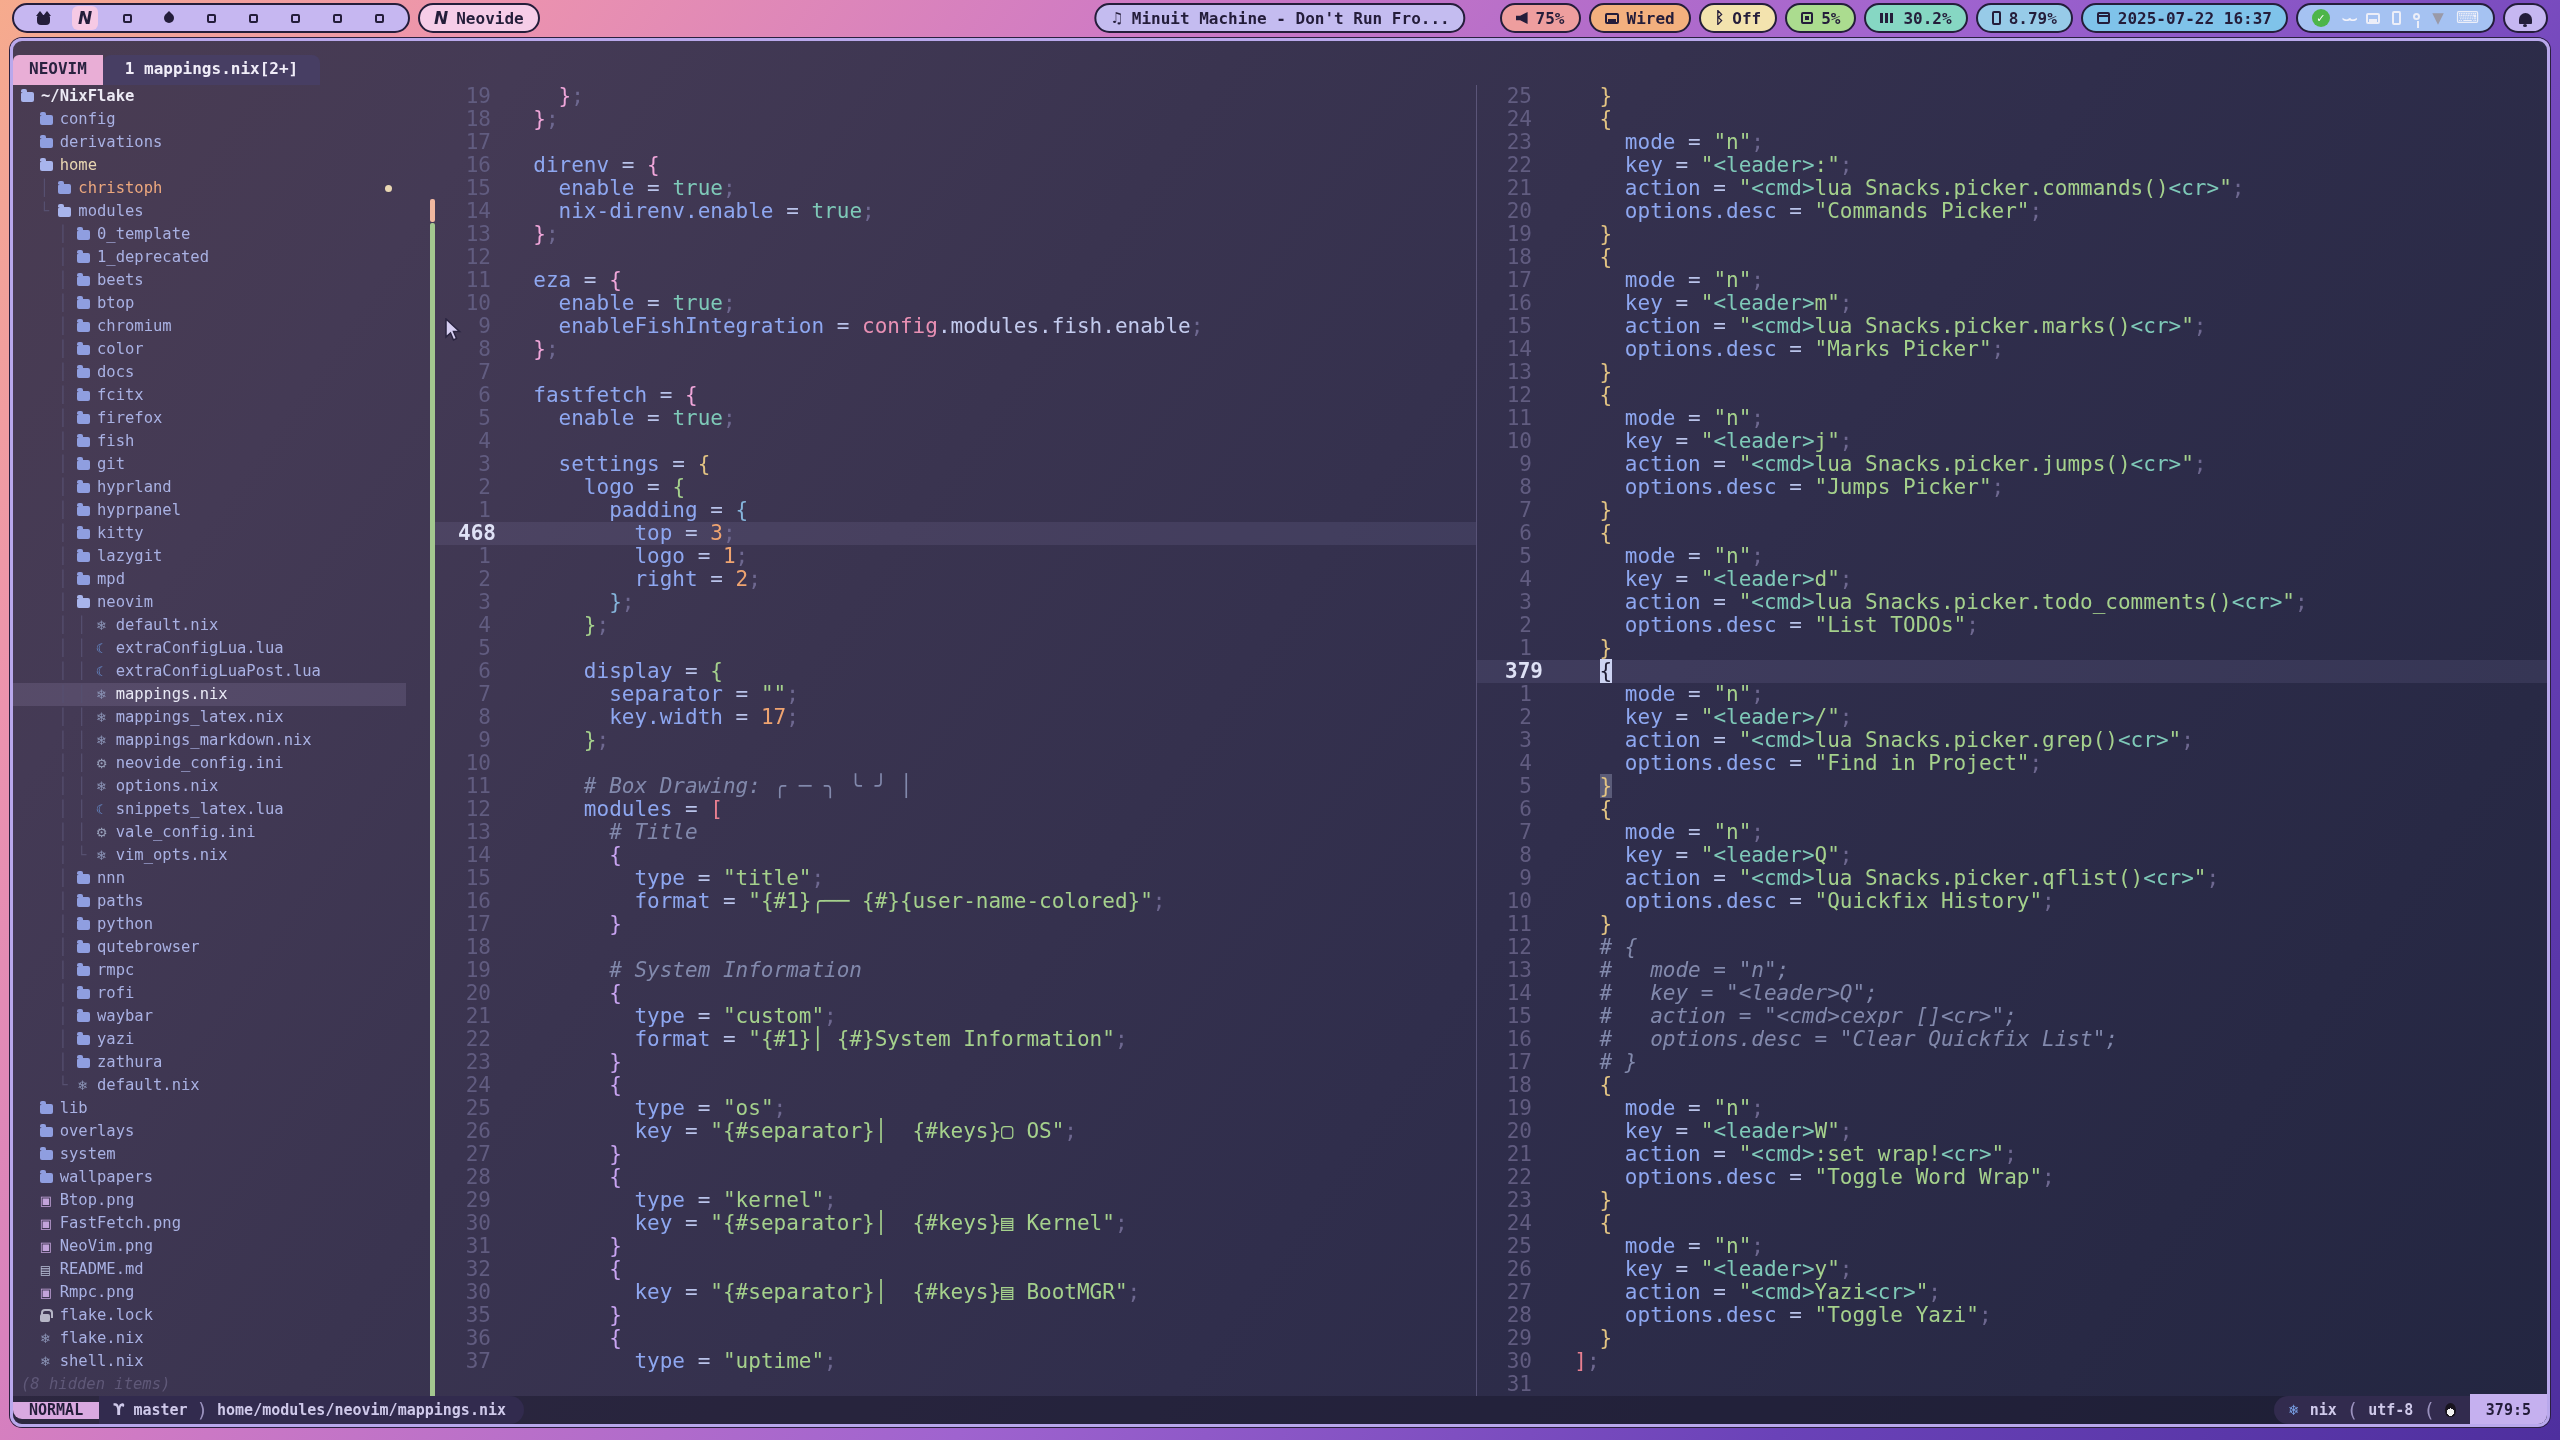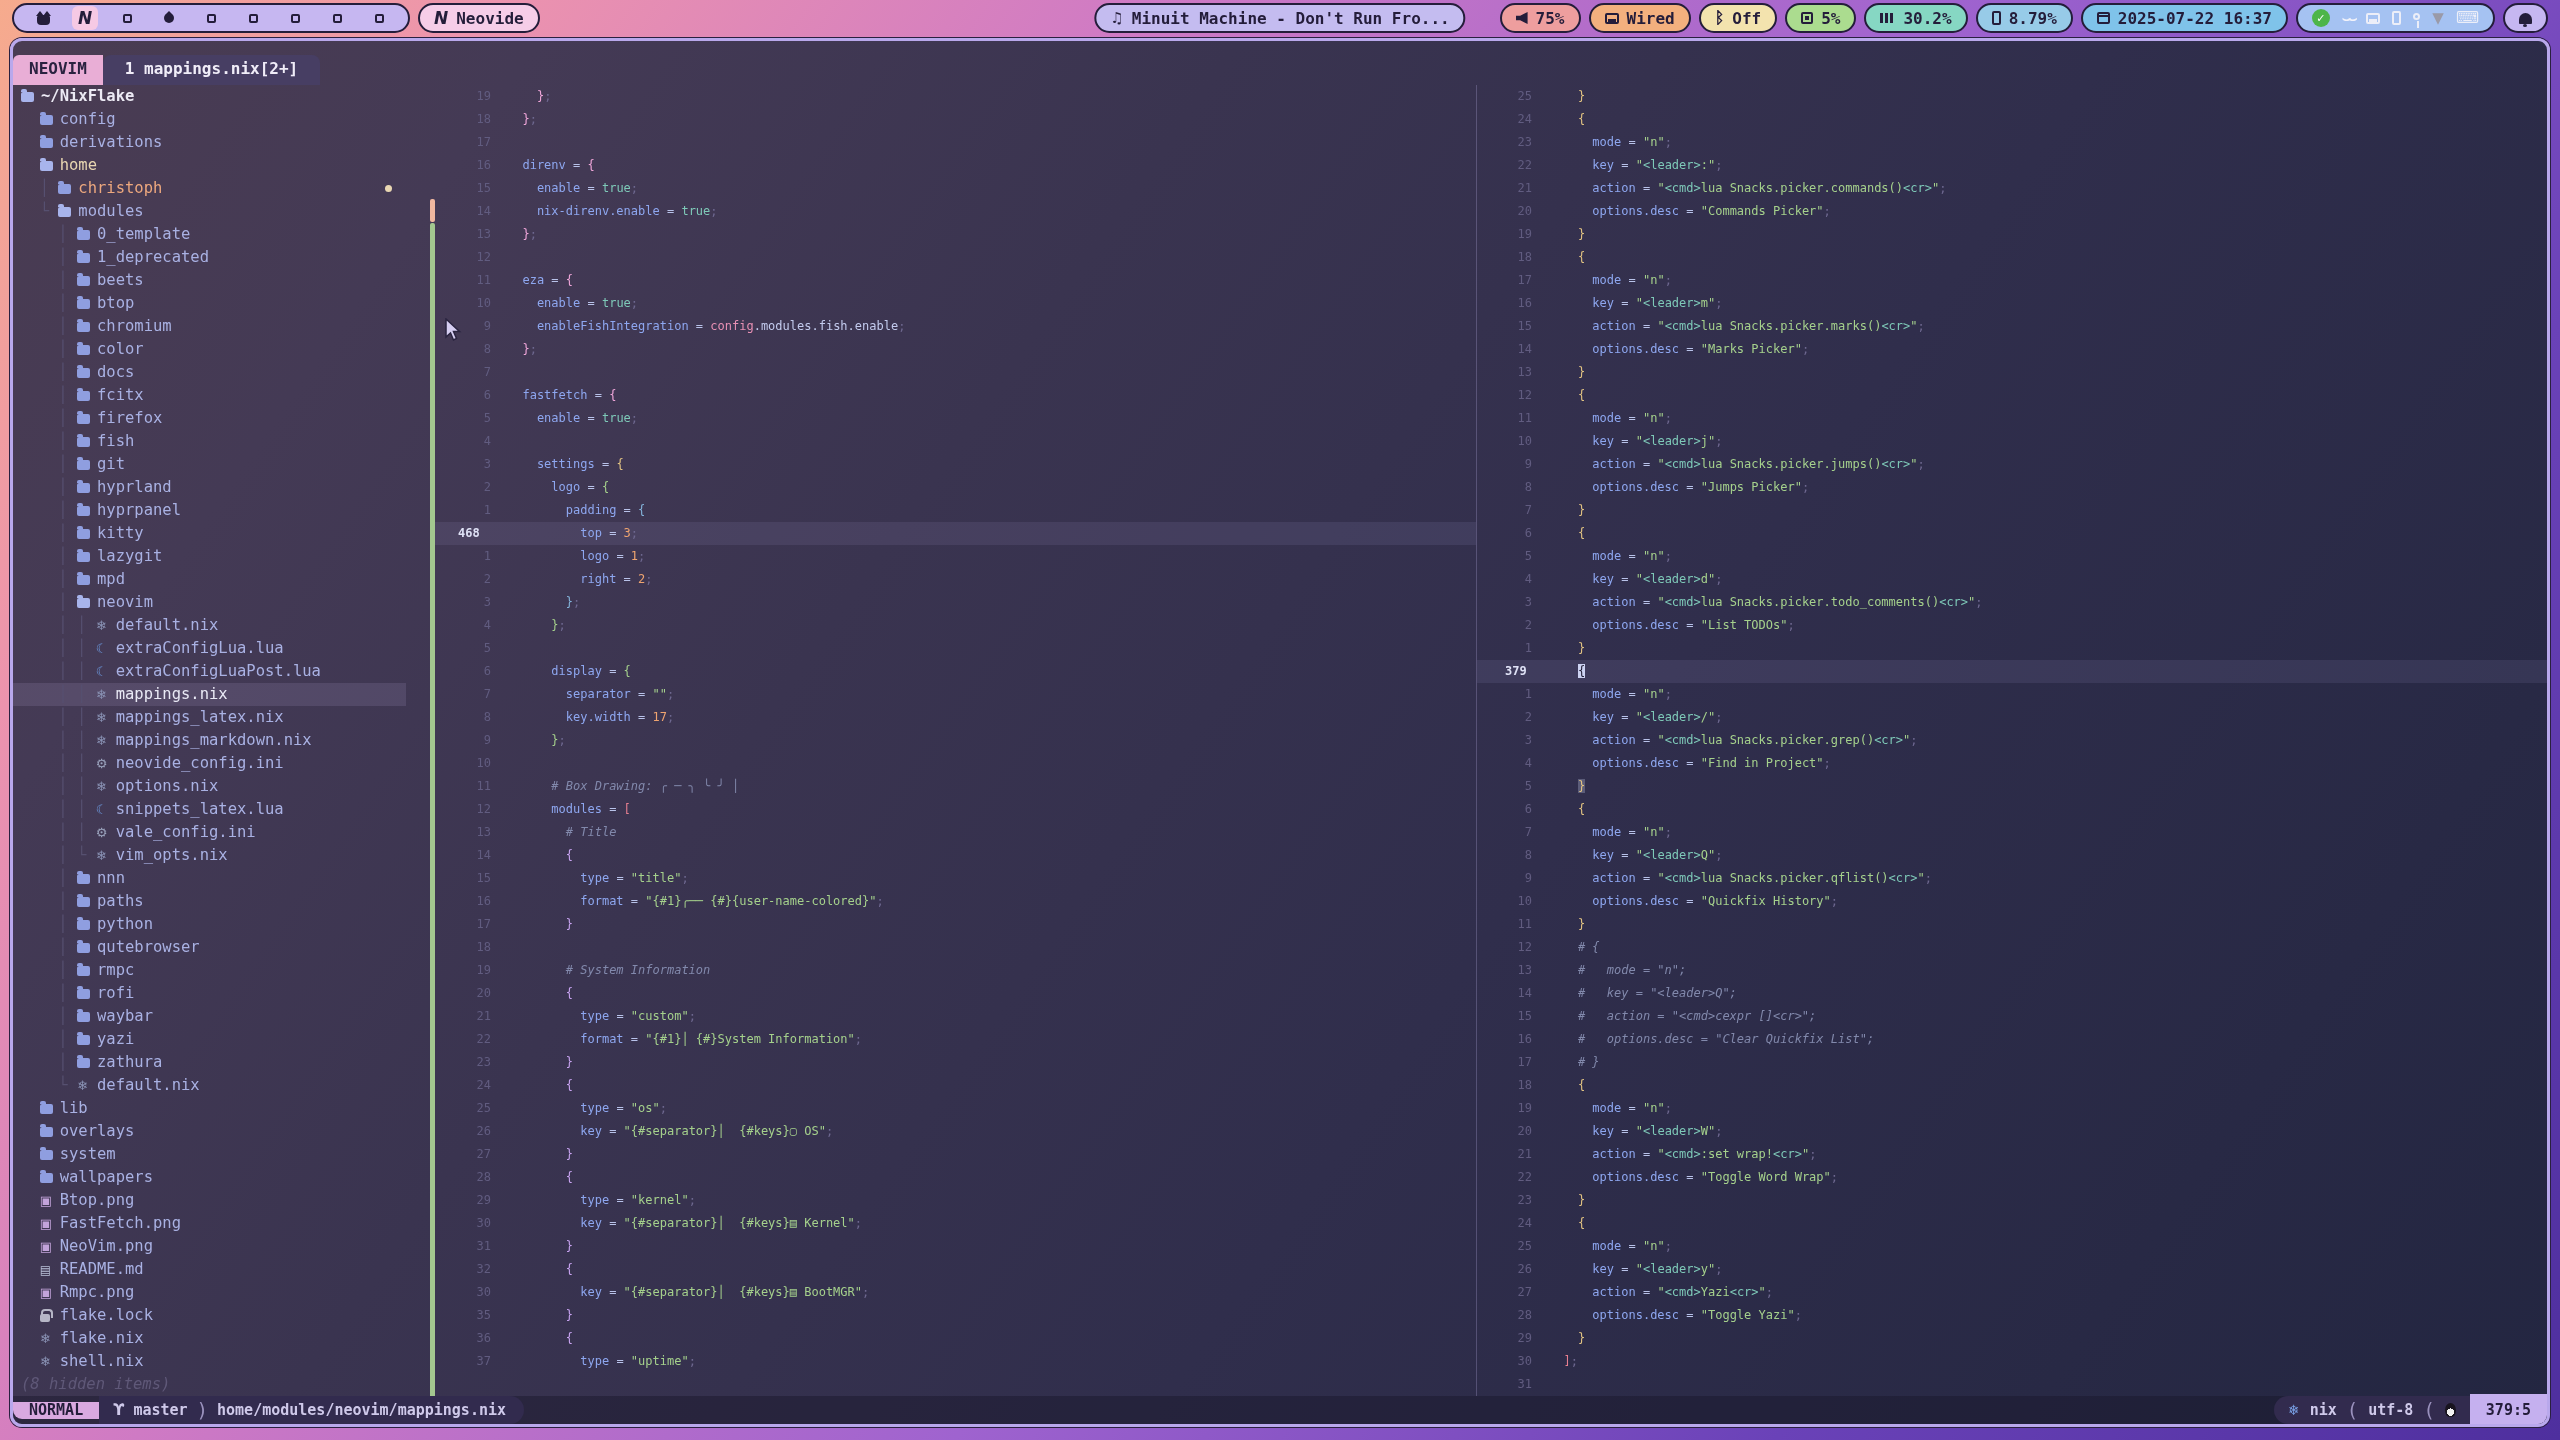--- a/index.html
+++ b/index.html
@@ -79,21 +79,21 @@
   .trow .dot { margin-left:auto; margin-right:14px; width:7px; height:7px; border-radius:50%; background:#e9d7b2; }
   .f-folder { width:13px; height:10px; background:#8f9ee0; border-radius:2px; position:relative; }
   .f-folder::before { content:""; position:absolute; left:0; top:-3px; width:6px; height:3px; background:inherit; border-radius:2px 2px 0 0; }
   .f-open { background:#a8b4ec; }
   .ic-nix { color:#8a93b5; font-size:13px; } .ic-lua { color:#6f9fe8; font-size:13px; }
   .ic-ini { color:#9aa2bc; font-size:13px; } .ic-img { color:#c2a3da; font-size:13px; }
   .ic-md { color:#b9c0d8; font-size:12px; }
   .ic-lock { width:10px; height:8px; background:#b6b6c6; border-radius:2px; position:relative; margin-top:4px; }
   .ic-lock::before { content:""; position:absolute; left:1px; top:-5px; width:8px; height:7px; border:2px solid #b6b6c6; border-bottom:none; border-radius:4px 4px 0 0; }
   
-  .ed { position:absolute; top:0; height:100%; font-size:12px; overflow:hidden; }
+  .ed { position:absolute; top:0; height:100%; font-size:21px; overflow:hidden; }
   .ed-mid { left:417px; width:1046px; }
   .ed-right { left:1463px; right:0; border-left:1px solid rgba(188,176,230,.28); }
   .row { display:flex; height:23px; line-height:23px; white-space:pre; }
   .row.cur { background:rgba(190,180,235,.10); }
   .lnum { flex:none; width:72px; text-align:right; padding-right:17px; color:#615c80; }
   .ed-mid .lnum { width:78px; }
   .lnum.abs { text-align:left; padding-left:28px; color:#dfe2f6; font-weight:bold; }
   .code { flex:1; }
   .signcol { position:absolute; left:0; top:0; width:6px; height:100%; }
   .sig-add { position:absolute; left:0; width:5px; background:#a3c78f; border-radius:2px; }

